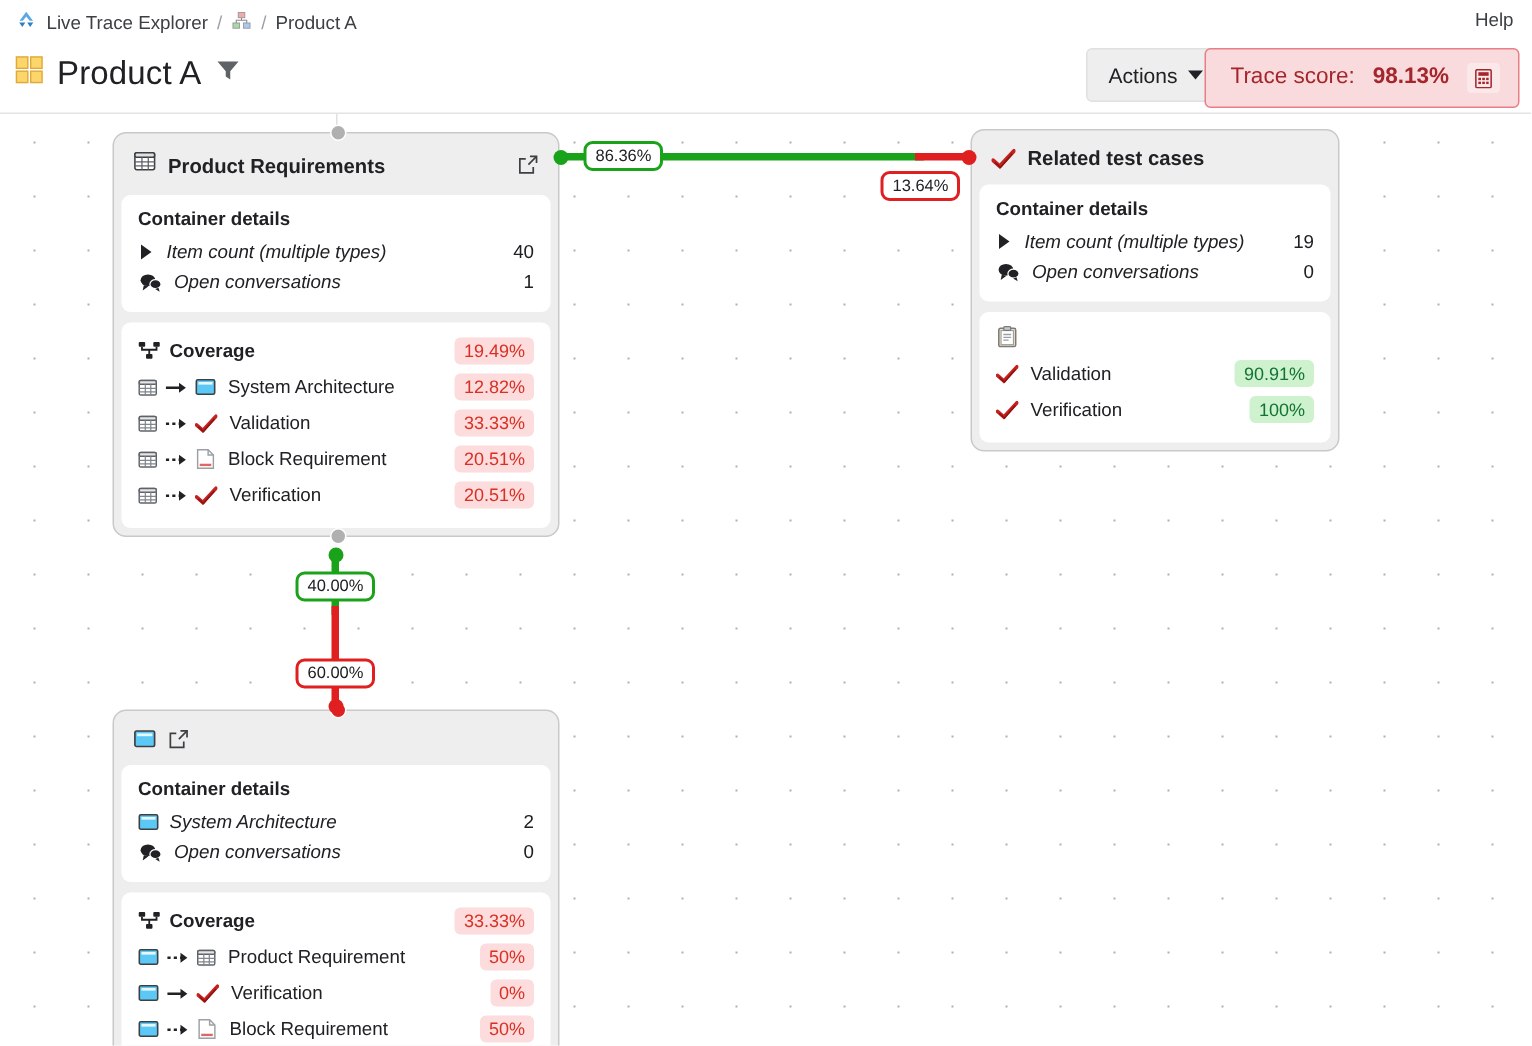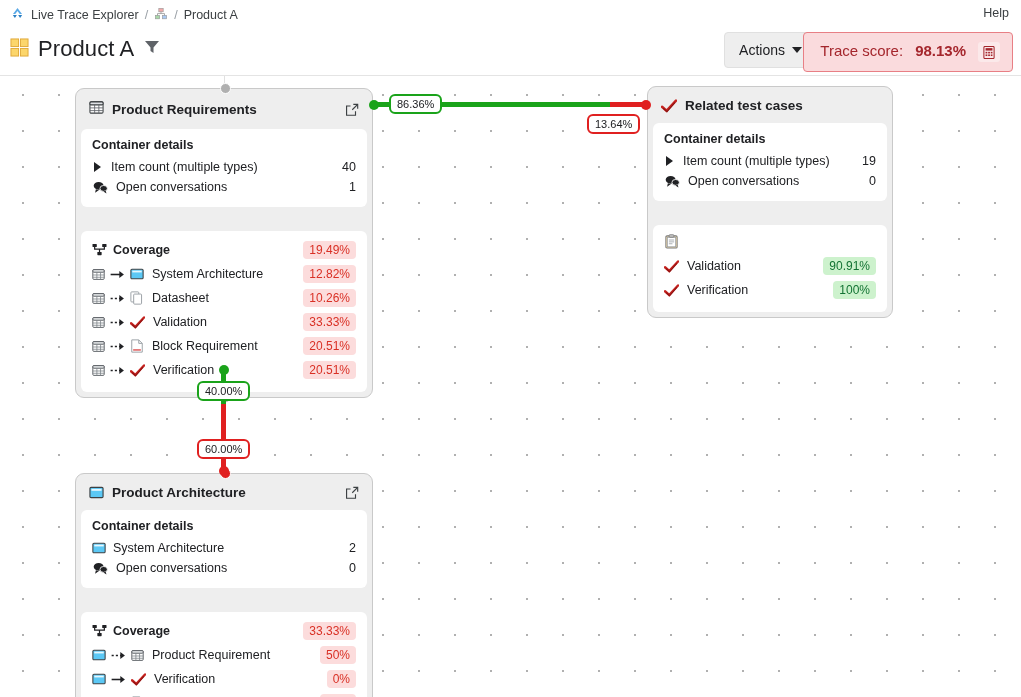--- a/index.html
+++ b/index.html
@@ -89,33 +89,33 @@
     display: flex; align-items: center; gap: 8px;
     padding: 6px 8px 10px 8px;
   }
   .node-title {
     font-size: 13.5px; font-weight: bold; color: #202124; flex: 1;
   }
   .ext-link { cursor: pointer; display: flex; }
 
   .panel {
     background: #ffffff; border-radius: 6px; padding: 9px 11px 10px 11px;
-    margin-bottom: 24px;
+    margin-bottom: 7px;
   }
   .panel:last-child { margin-bottom: 0; }
   .panel-title {
     font-size: 12.5px; font-weight: bold; color: #202124; margin-bottom: 5px;
     display: flex; align-items: center; gap: 5px;
   }
   .panel-title .ttxt { flex: 1; }
   .drow {
     display: flex; align-items: center; gap: 6px;
     font-size: 12.5px; color: #202124; padding: 3px 0;
   }
-  .drow .dlabel { flex: 1; }
+  .drow .dlabel { flex: 1; font-style: italic; }
   .drow .dval { color: #202124; }
 
   .cov-head { display: flex; align-items: center; gap: 6px; padding: 1px 0 3px 0; }
   .cov-head .chtxt { flex: 1; font-size: 12.5px; font-weight: bold; color: #202124; }
   .cov-row {
     display: flex; align-items: center; gap: 5px;
     font-size: 12.5px; color: #202124; padding: 3px 0;
   }
   .cov-row .cname { flex: 1; margin-left: 3px; }
 
@@ -313,43 +313,20 @@
         <span style="display:flex;">
           <svg width="14" height="14" viewBox="0 0 16 16">
               <rect x="1" y="2.5" width="14" height="11" rx="1.2" fill="#5bc8f5" stroke="#3c4043" stroke-width="1.2"></rect>
               <rect x="2.6" y="4.2" width="10.8" height="2" fill="#ffffff" opacity="0.85"></rect>
             </svg>
         </span>
         <span class="cname">System Architecture</span>
         <span class="pct red">12.82%</span>
       </div>
 
-      <div class="cov-row">
-        <span style="display:flex;">
-          <svg width="13" height="13" viewBox="0 0 16 16">
-              <rect x="1" y="2" width="14" height="12" rx="1.3" fill="#fff" stroke="#5f6368" stroke-width="1.2"></rect>
-              <rect x="1" y="2" width="14" height="3.2" rx="1.3" fill="#e4e6e8" stroke="#5f6368" stroke-width="1.2"></rect>
-              <path d="M1 8.6 H15 M1 11.4 H15 M6 5.2 V14 M10.5 5.2 V14" stroke="#80868b" stroke-width="1"></path>
-            </svg>
-        </span>
-        <span style="display:flex;">
-          <svg width="15" height="11" viewBox="0 0 16 12">
-              <path d="M0.5 6 H11" stroke="#202124" stroke-width="1.7" stroke-dasharray="2.3 2.3"></path>
-              <path d="M10 2.3 L15 6 L10 9.7 Z" fill="#202124"></path>
-            </svg>
-        </span>
-        <span style="display:flex;">
-          <svg width="14" height="14" viewBox="0 0 16 16">
-              <rect x="1" y="1" width="9" height="11.5" rx="1" fill="#fff" stroke="#9aa0a6" stroke-width="1.1"></rect>
-              <rect x="4.2" y="3.5" width="9" height="11.5" rx="1" fill="#fff" stroke="#9aa0a6" stroke-width="1.1"></rect>
-            </svg>
-        </span>
-        <span class="cname">Datasheet</span>
-        <span class="pct red">10.26%</span>
-      </div>
 
       <div class="cov-row">
         <span style="display:flex;">
           <svg width="13" height="13" viewBox="0 0 16 16">
               <rect x="1" y="2" width="14" height="12" rx="1.3" fill="#fff" stroke="#5f6368" stroke-width="1.2"></rect>
               <rect x="1" y="2" width="14" height="3.2" rx="1.3" fill="#e4e6e8" stroke="#5f6368" stroke-width="1.2"></rect>
               <path d="M1 8.6 H15 M1 11.4 H15 M6 5.2 V14 M10.5 5.2 V14" stroke="#80868b" stroke-width="1"></path>
             </svg>
         </span>
         <span style="display:flex;">
@@ -490,21 +467,20 @@
   <div class="node" style="left:75px; top:473px; width:298px;">
     <div class="handle" style="left:144px; top:-6px; background:#e02020;"></div>
 
     <div class="node-head">
       <span style="display:flex;">
         <svg width="15" height="15" viewBox="0 0 16 16">
             <rect x="1" y="2.5" width="14" height="11" rx="1.2" fill="#5bc8f5" stroke="#3c4043" stroke-width="1.2"></rect>
             <rect x="2.6" y="4.2" width="10.8" height="2" fill="#ffffff" opacity="0.85"></rect>
           </svg>
       </span>
-      <span class="node-title">Product Architecture</span>
       <span class="ext-link">
         <svg width="14" height="14" viewBox="0 0 16 16">
           <path d="M9.5 1.5 H14.5 V6.5" fill="none" stroke="#3c4043" stroke-width="1.3"></path>
           <path d="M14.5 1.5 L8.3 7.7" fill="none" stroke="#3c4043" stroke-width="1.3"></path>
           <path d="M12 9.5 V14 H1.8 V3.4 H6.3" fill="none" stroke="#3c4043" stroke-width="1.3"></path>
         </svg>
       </span>
     </div>
 
     <div class="panel">

